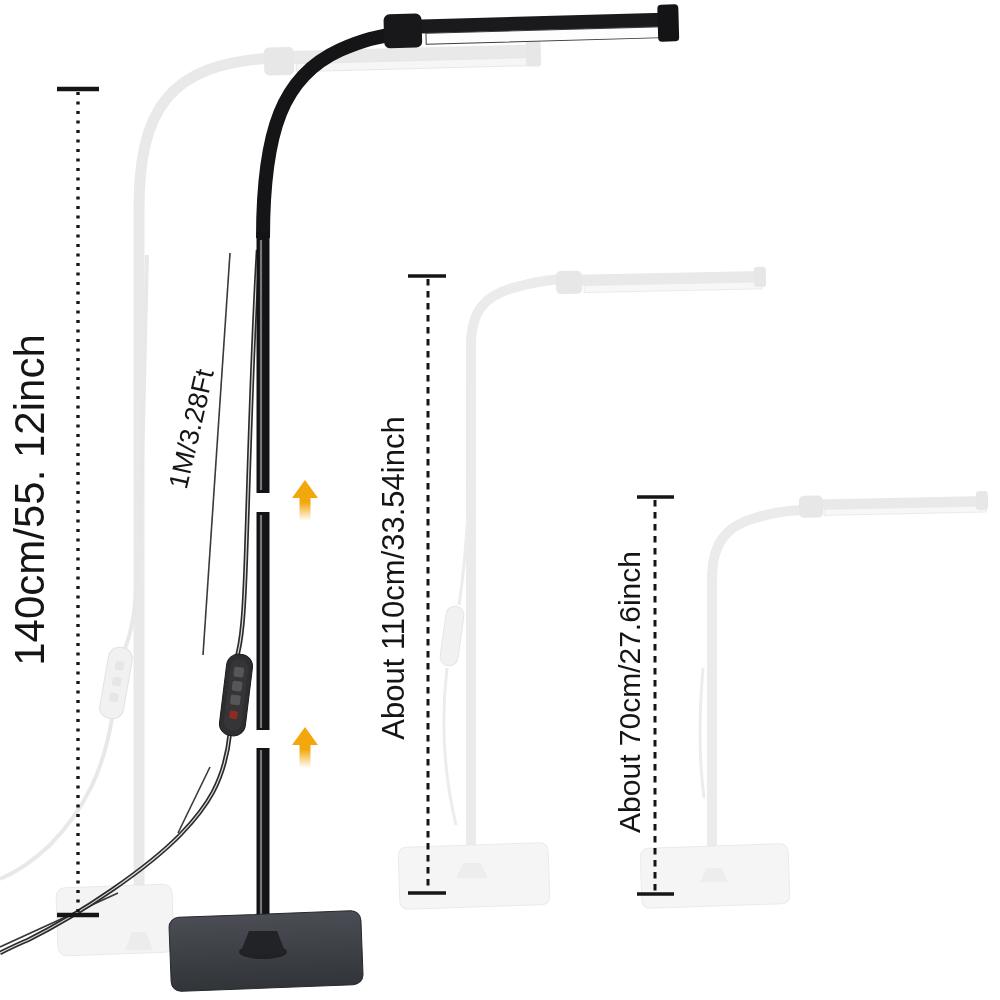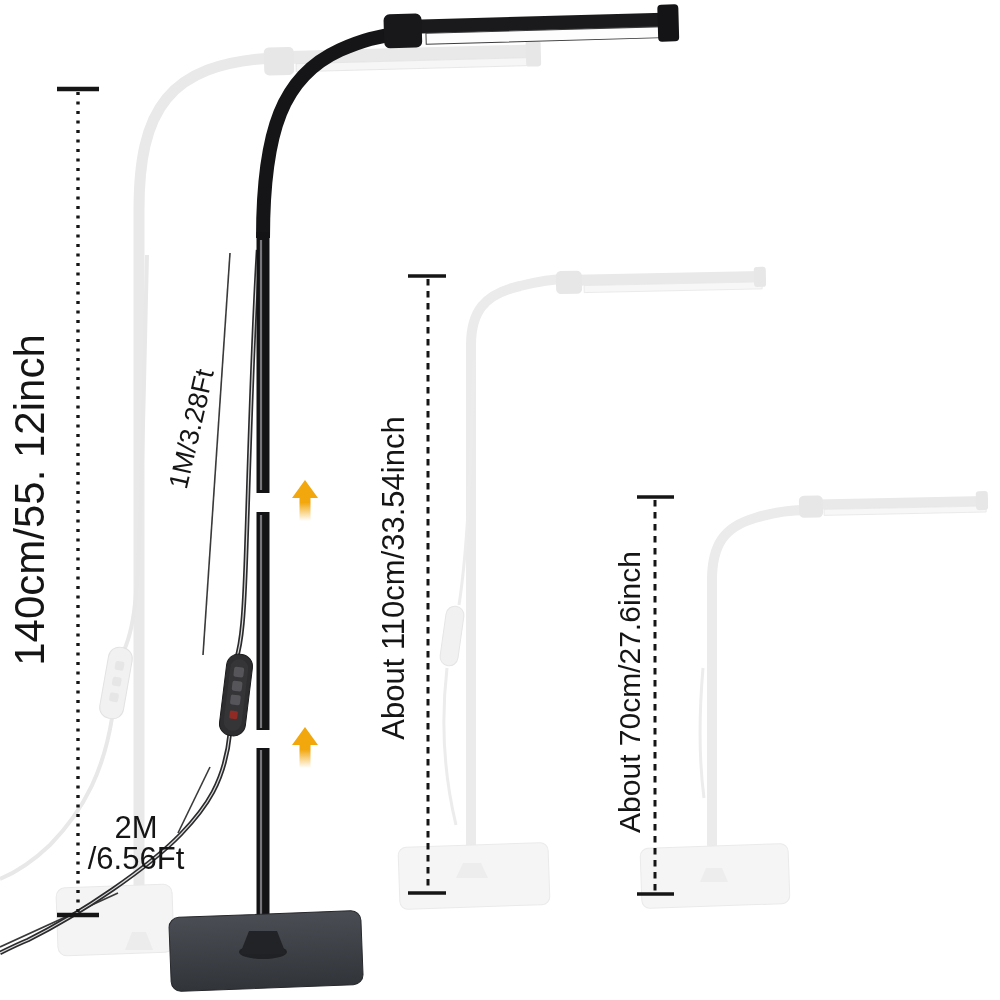--- a/index.html
+++ b/index.html
@@ -157,18 +157,14 @@
   </g>
 
   <path fill="url(#gArrow1)" d="M 305,480 L 292,498 L 299.5,498 L 299.5,521 L 310.5,521 L 310.5,498 L 318,498 Z"></path>
   <path fill="url(#gArrow2)" d="M 305,727 L 292,745 L 299.5,745 L 299.5,768 L 310.5,768 L 310.5,745 L 318,745 Z"></path>
 </svg>
 
 <div class="dim-label lbl-140">140cm/55. 12inch</div>
 <div class="dim-label lbl-1m">1M/3.28Ft</div>
 <div class="dim-label lbl-110">About 110cm/33.54inch</div>
 <div class="dim-label lbl-70">About 70cm/27.6inch</div>
-<div class="dim-label lbl-2m">
-  <span>2M</span><br>
-  <span>/6.56Ft</span>
-</div>
 
 </div>
 
 </body></html>

